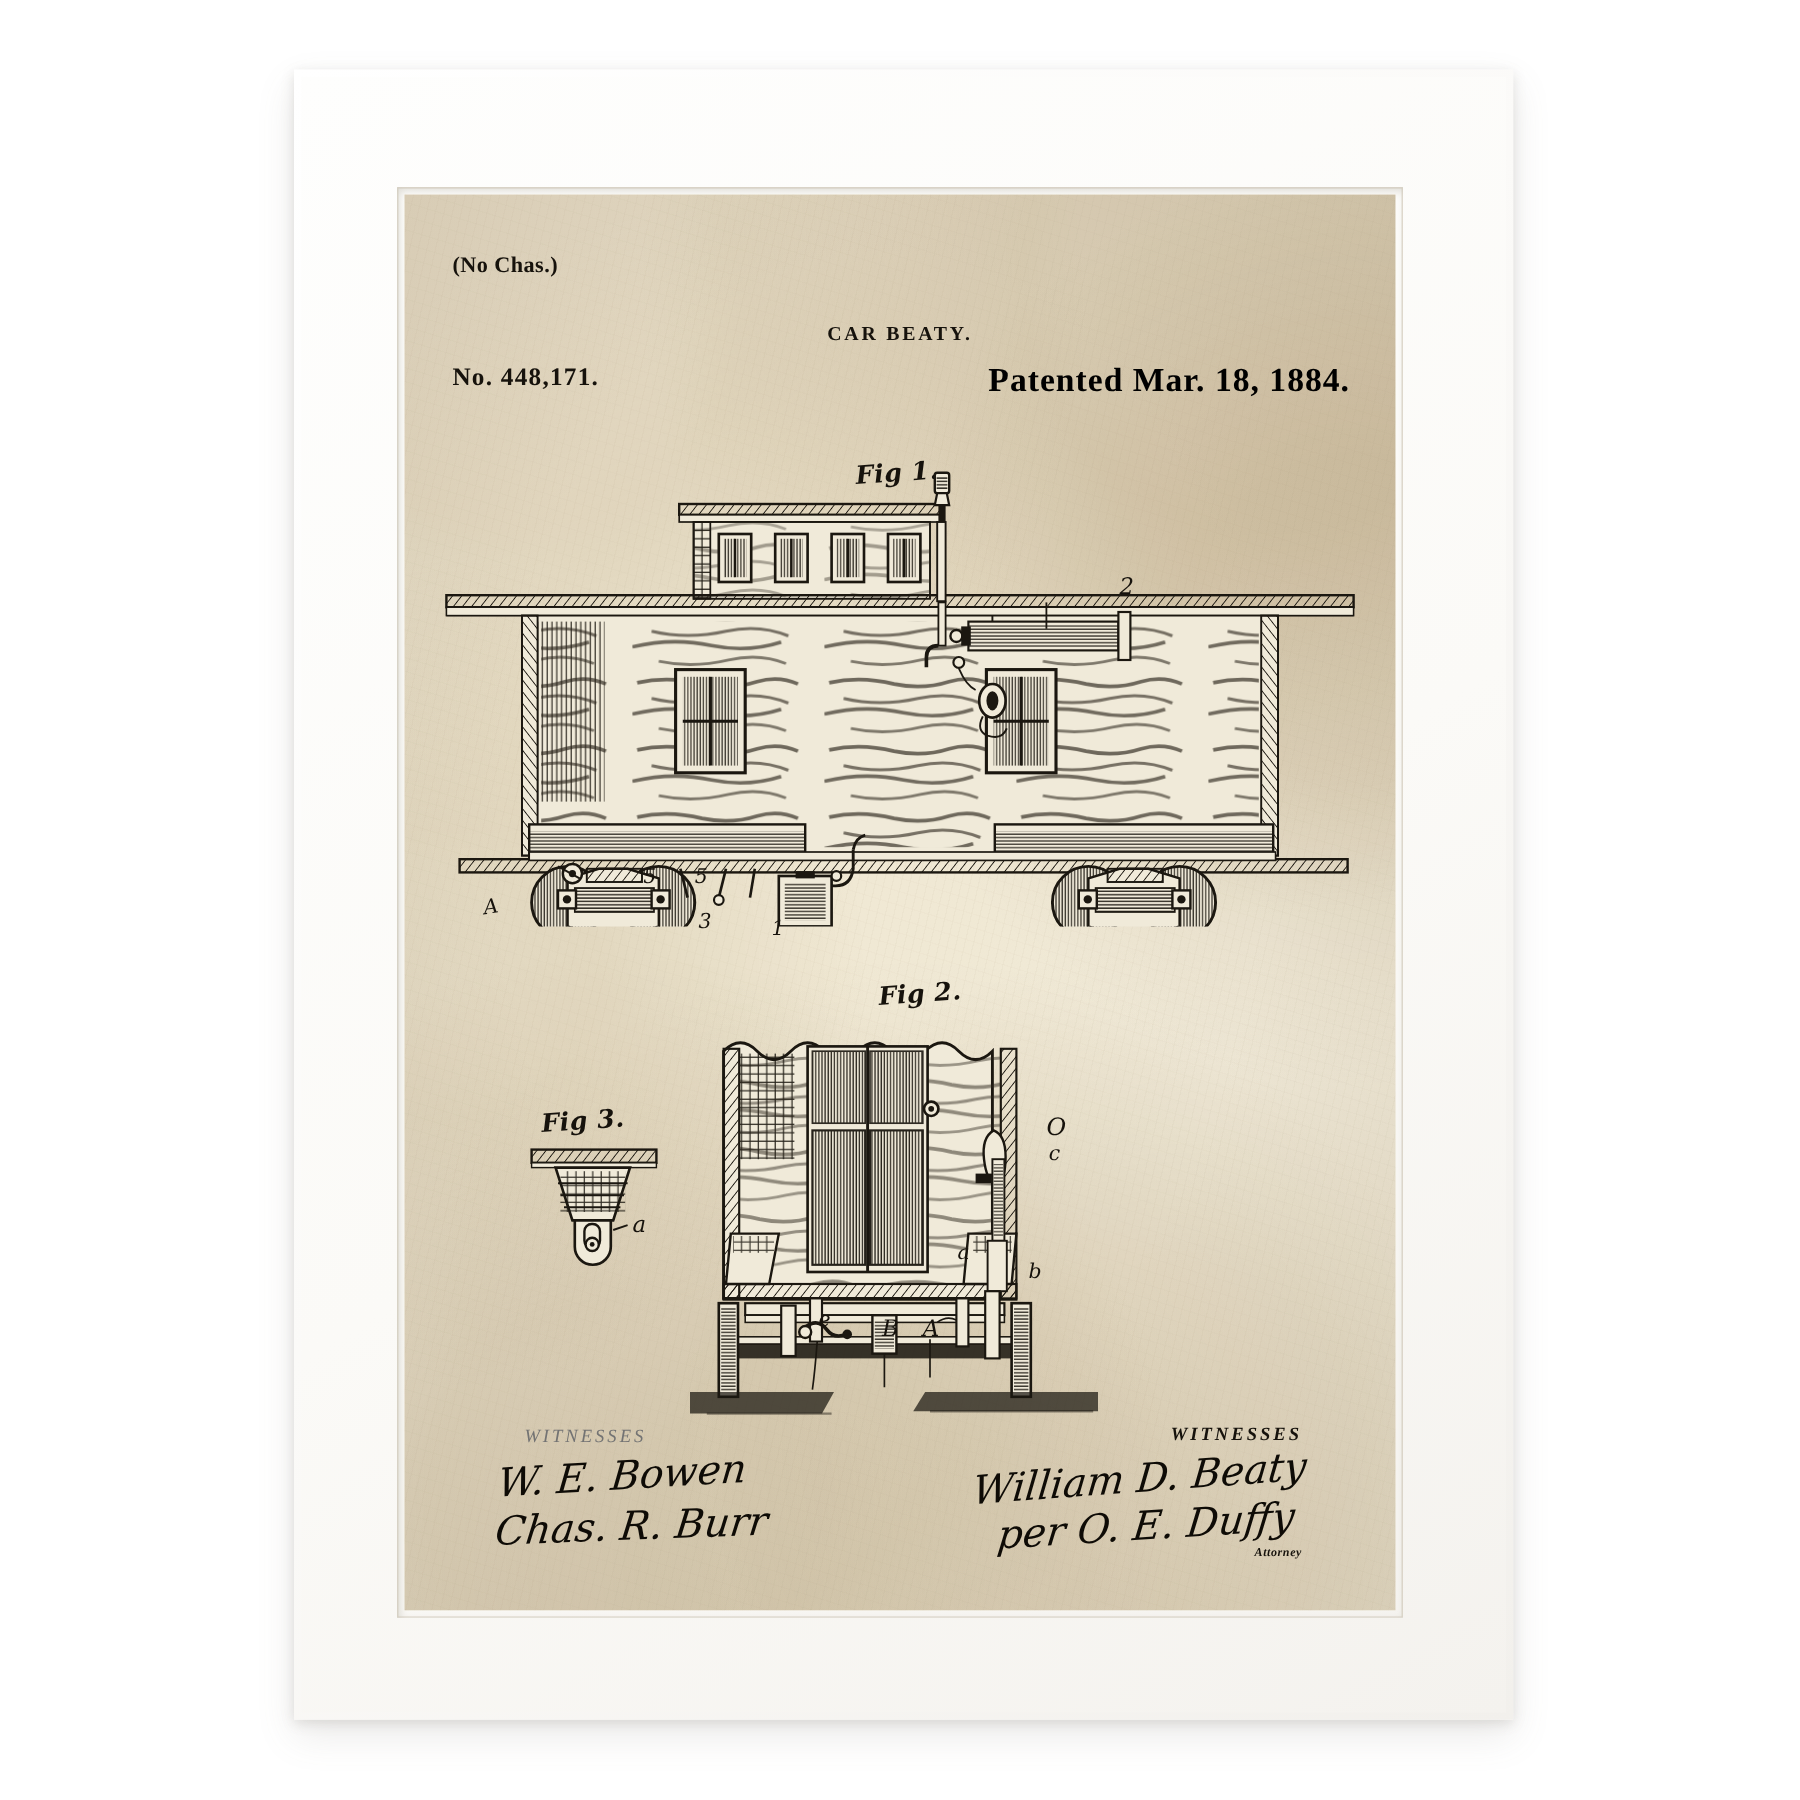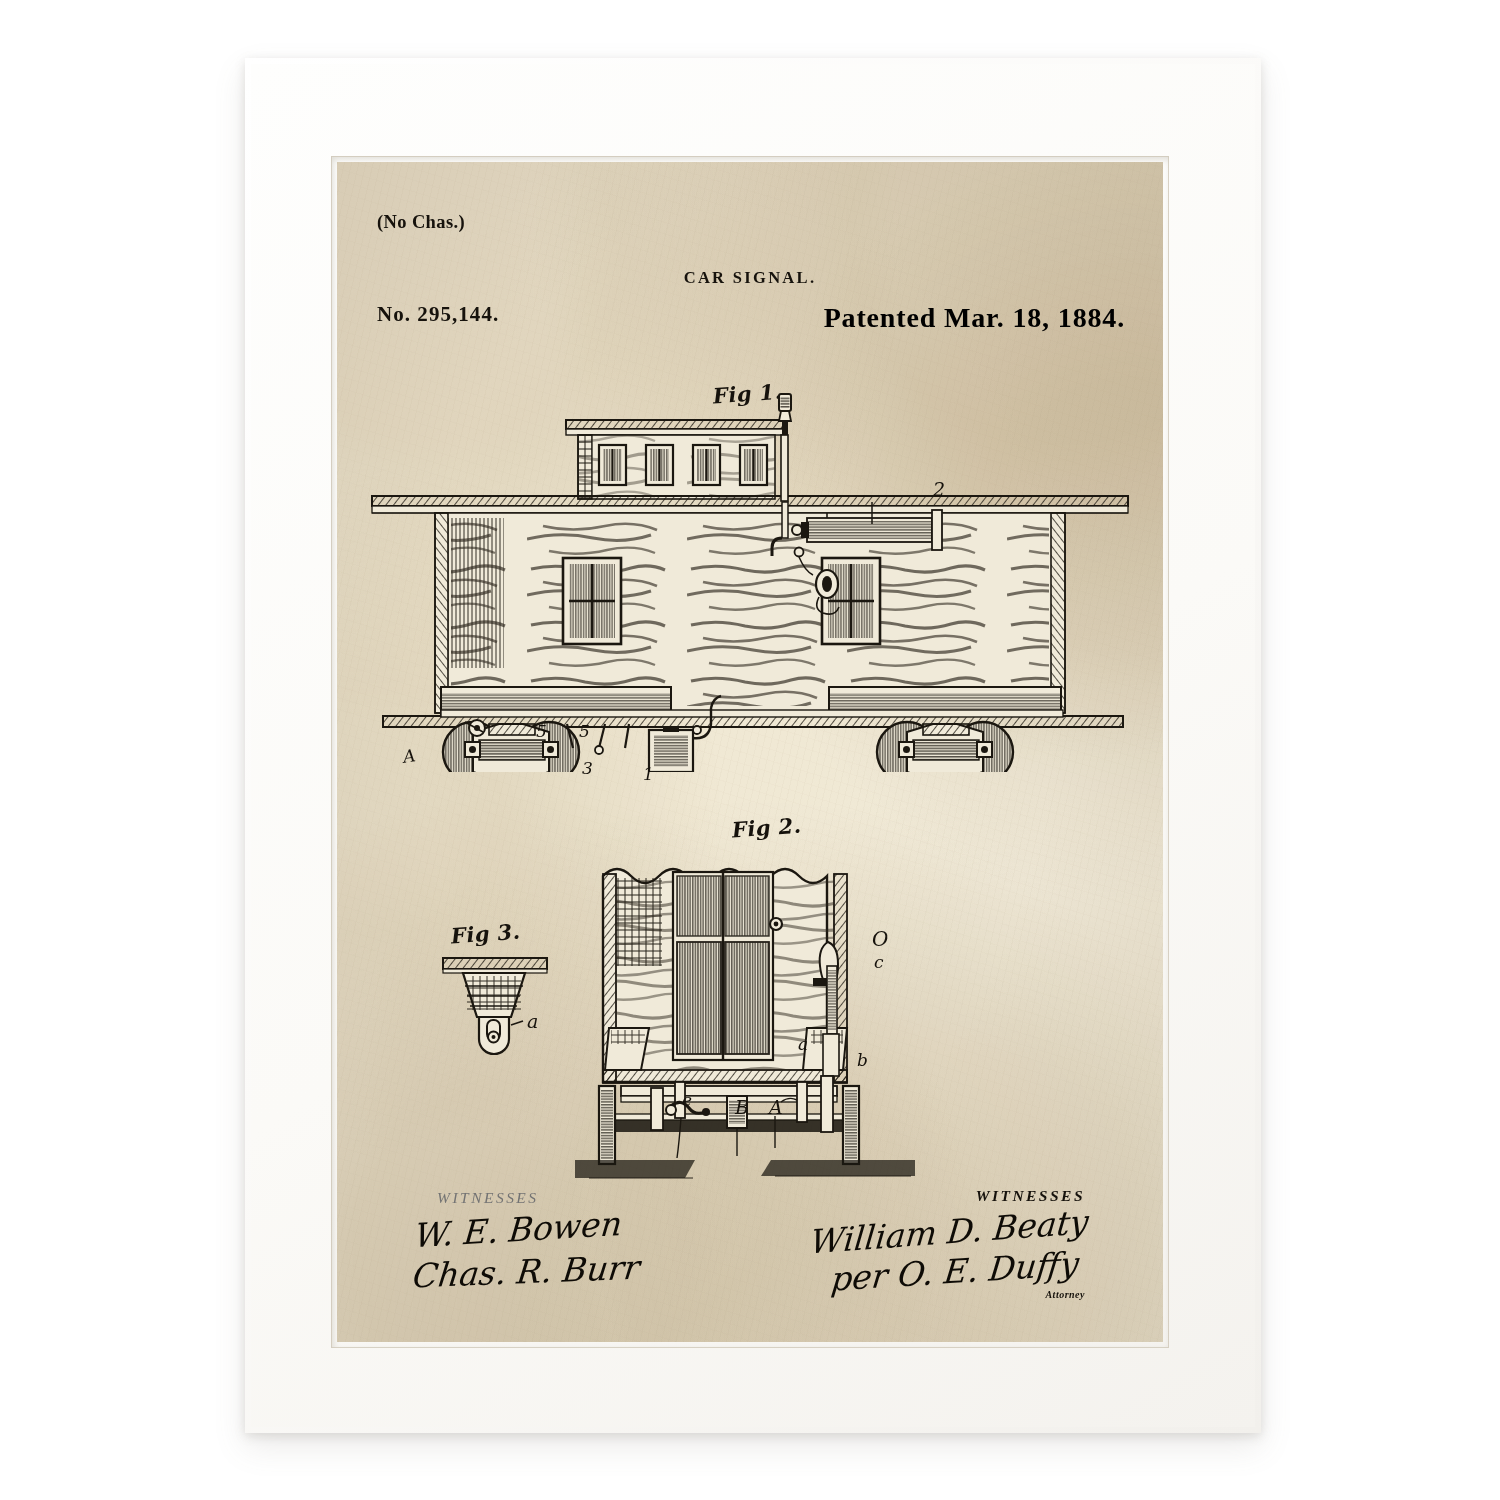--- a/index.html
+++ b/index.html
@@ -92,22 +92,22 @@
 
   <div id="mat"></div>
   <div id="mat-opening"></div>
 
   <div id="paper">
     <div class="grain"></div>
     <div class="grain2"></div>
     <div class="vign"></div>
 
     <div id="no-model">(No Chas.)</div>
-    <div id="title-sub">CAR SIGNAL.</div>
-    <div id="pat-no">No. 295,144.</div>
+    <div id="title-sub">CAR BEATY.</div>
+    <div id="pat-no">No. 448,171.</div>
     <div id="pat-date">Patented Mar. 18, 1884.</div>
 
     <div class="figlabel" style="left:376px;top:219px;">Fig 1.</div>
 
     <svg style="position:absolute;left:30px;top:230px;" width="766" height="380" viewBox="0 0 766 380">
       <defs>
         <pattern id="hatchR" width="6" height="6" patternUnits="userSpaceOnUse" patternTransform="rotate(38)">
           <line x1="0" y1="0" x2="0" y2="6" stroke="#1b1710" stroke-width="1.5"></line>
         </pattern>
         <pattern id="hatchL" width="6" height="6" patternUnits="userSpaceOnUse" patternTransform="rotate(-38)">

